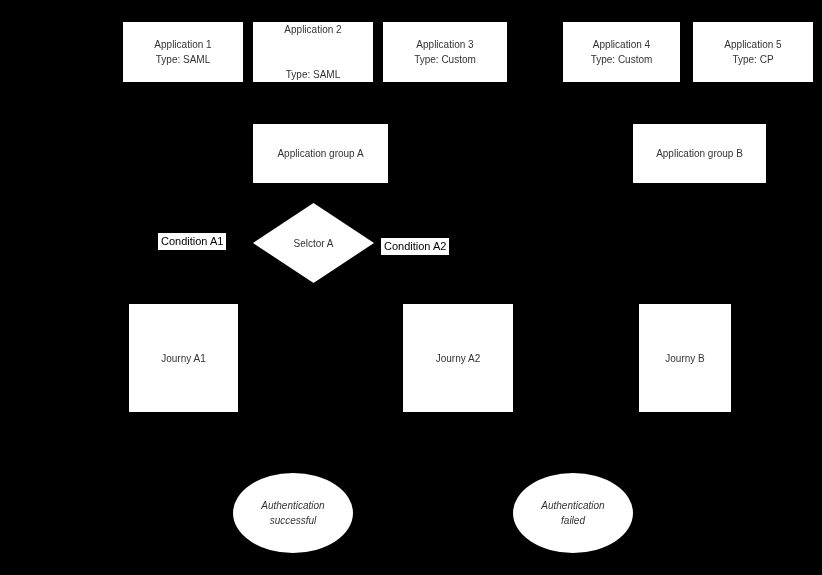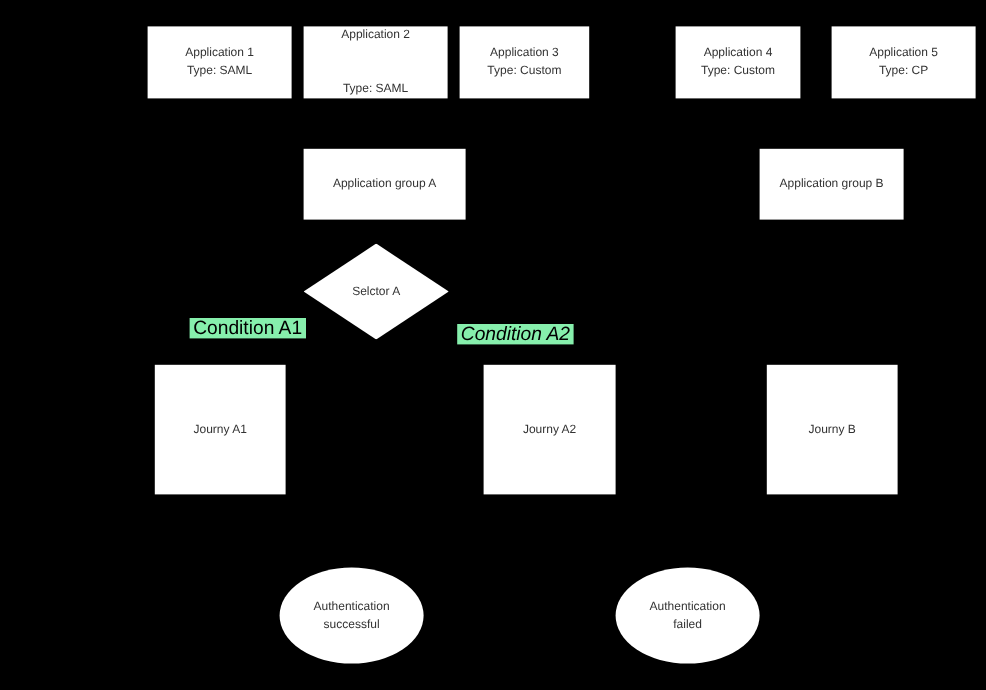--- a/index.html
+++ b/index.html
@@ -27,50 +27,50 @@
     justify-content: center;
     text-align: center;
     box-sizing: border-box;
   }
   .rect {  }
   .diamond {
     clip-path: polygon(50% 0%, 100% 50%, 50% 100%, 0% 50%);
   }
   .ellipse {
     border-radius: 50%;
+    font-style: italic;
   }
   .chip {
     position: absolute;
-    background: #86efac;
+    background: #ffffff;
     color: #000000;
-    font-size: 16px;
+    font-size: 11px;
     line-height: 15px;
     padding: 1px 3px;
     white-space: nowrap;
-    margin-top: 32px;
   }
   
   .app1 { left: 123px; top: 22px; width: 120px; height: 60px; }
   .app2 { left: 253px; top: 22px; width: 120px; height: 60px; justify-content: space-between; }
-  .app3 { left: 383px; top: 22px; width: 108px; height: 60px; }
-  .app4 { left: 563px; top: 22px; width: 104px; height: 60px; }
+  .app3 { left: 383px; top: 22px; width: 124px; height: 60px; }
+  .app4 { left: 563px; top: 22px; width: 117px; height: 60px; }
   .app5 { left: 693px; top: 22px; width: 120px; height: 60px; }
   
   .groupA { left: 253px; top: 124px; width: 135px; height: 59px; }
-  .groupB { left: 633px; top: 124px; width: 120px; height: 59px; }
+  .groupB { left: 633px; top: 124px; width: 133px; height: 59px; }
   
   .selA { left: 253px; top: 203px; width: 121px; height: 80px; }
   .selB { left: 633px; top: 203px; width: 120px; height: 80px; }
   
   .condA1 { left: 158px; top: 233px; }
-  .condA2 { left: 381px; top: 238px; font-style: italic; }
+  .condA2 { left: 381px; top: 238px; }
   
   .jA1 { left: 129px; top: 304px; width: 109px; height: 108px; text-align: center; }
   .jA2 { left: 359px; top: 304px; width: 110px; height: 108px; margin-left: 44px; }
-  .jB  { left: 639px; top: 304px; width: 109px; height: 108px; }
+  .jB  { left: 639px; top: 304px; width: 92px; height: 108px; }
   
   .outSuccess { left: 233px; top: 473px; width: 120px; height: 80px; }
   .outFailed  { left: 513px; top: 473px; width: 120px; height: 80px; }
 </style>
 </head>
 <body>
 
 <div class="canvas">
 
   <div class="node rect app1">

